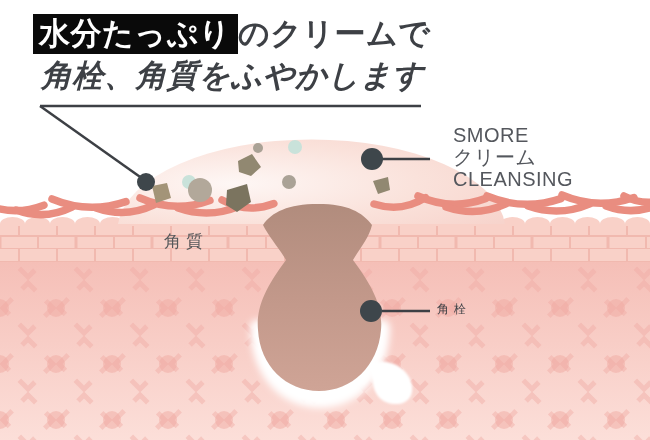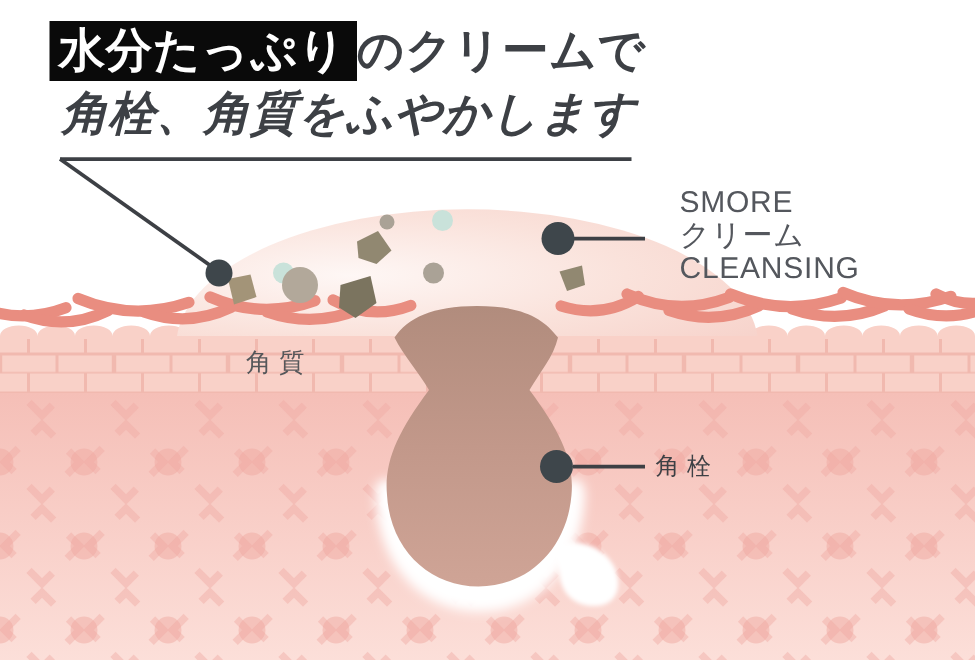--- a/index.html
+++ b/index.html
@@ -33,21 +33,21 @@
   .cream-label{
     position:absolute;left:437px;top:124px;color:var(--label-gray);
     font-size:20px;line-height:22px;letter-spacing:0.5px;white-space:nowrap;margin-left:16px;
   }
   .keratin-label{
     position:absolute;left:124px;top:230px;color:var(--keratin-gray);
     font-size:17px;font-weight:400;letter-spacing:5px;white-space:nowrap;margin-left:40px;
   }
   .plug-label{
     position:absolute;left:437px;top:301px;color:var(--text-dark);
-    font-size:16px;letter-spacing:5px;white-space:nowrap;
+    font-size:12px;letter-spacing:5px;white-space:nowrap;
   }
 </style>
 </head>
 <body>
 
 <div class="stage">
 
   <svg width="650" height="440" viewBox="0 0 650 440">
     <defs>
       <linearGradient id="dermisGrad" x1="0" y1="262" x2="0" y2="440" gradientUnits="userSpaceOnUse">

